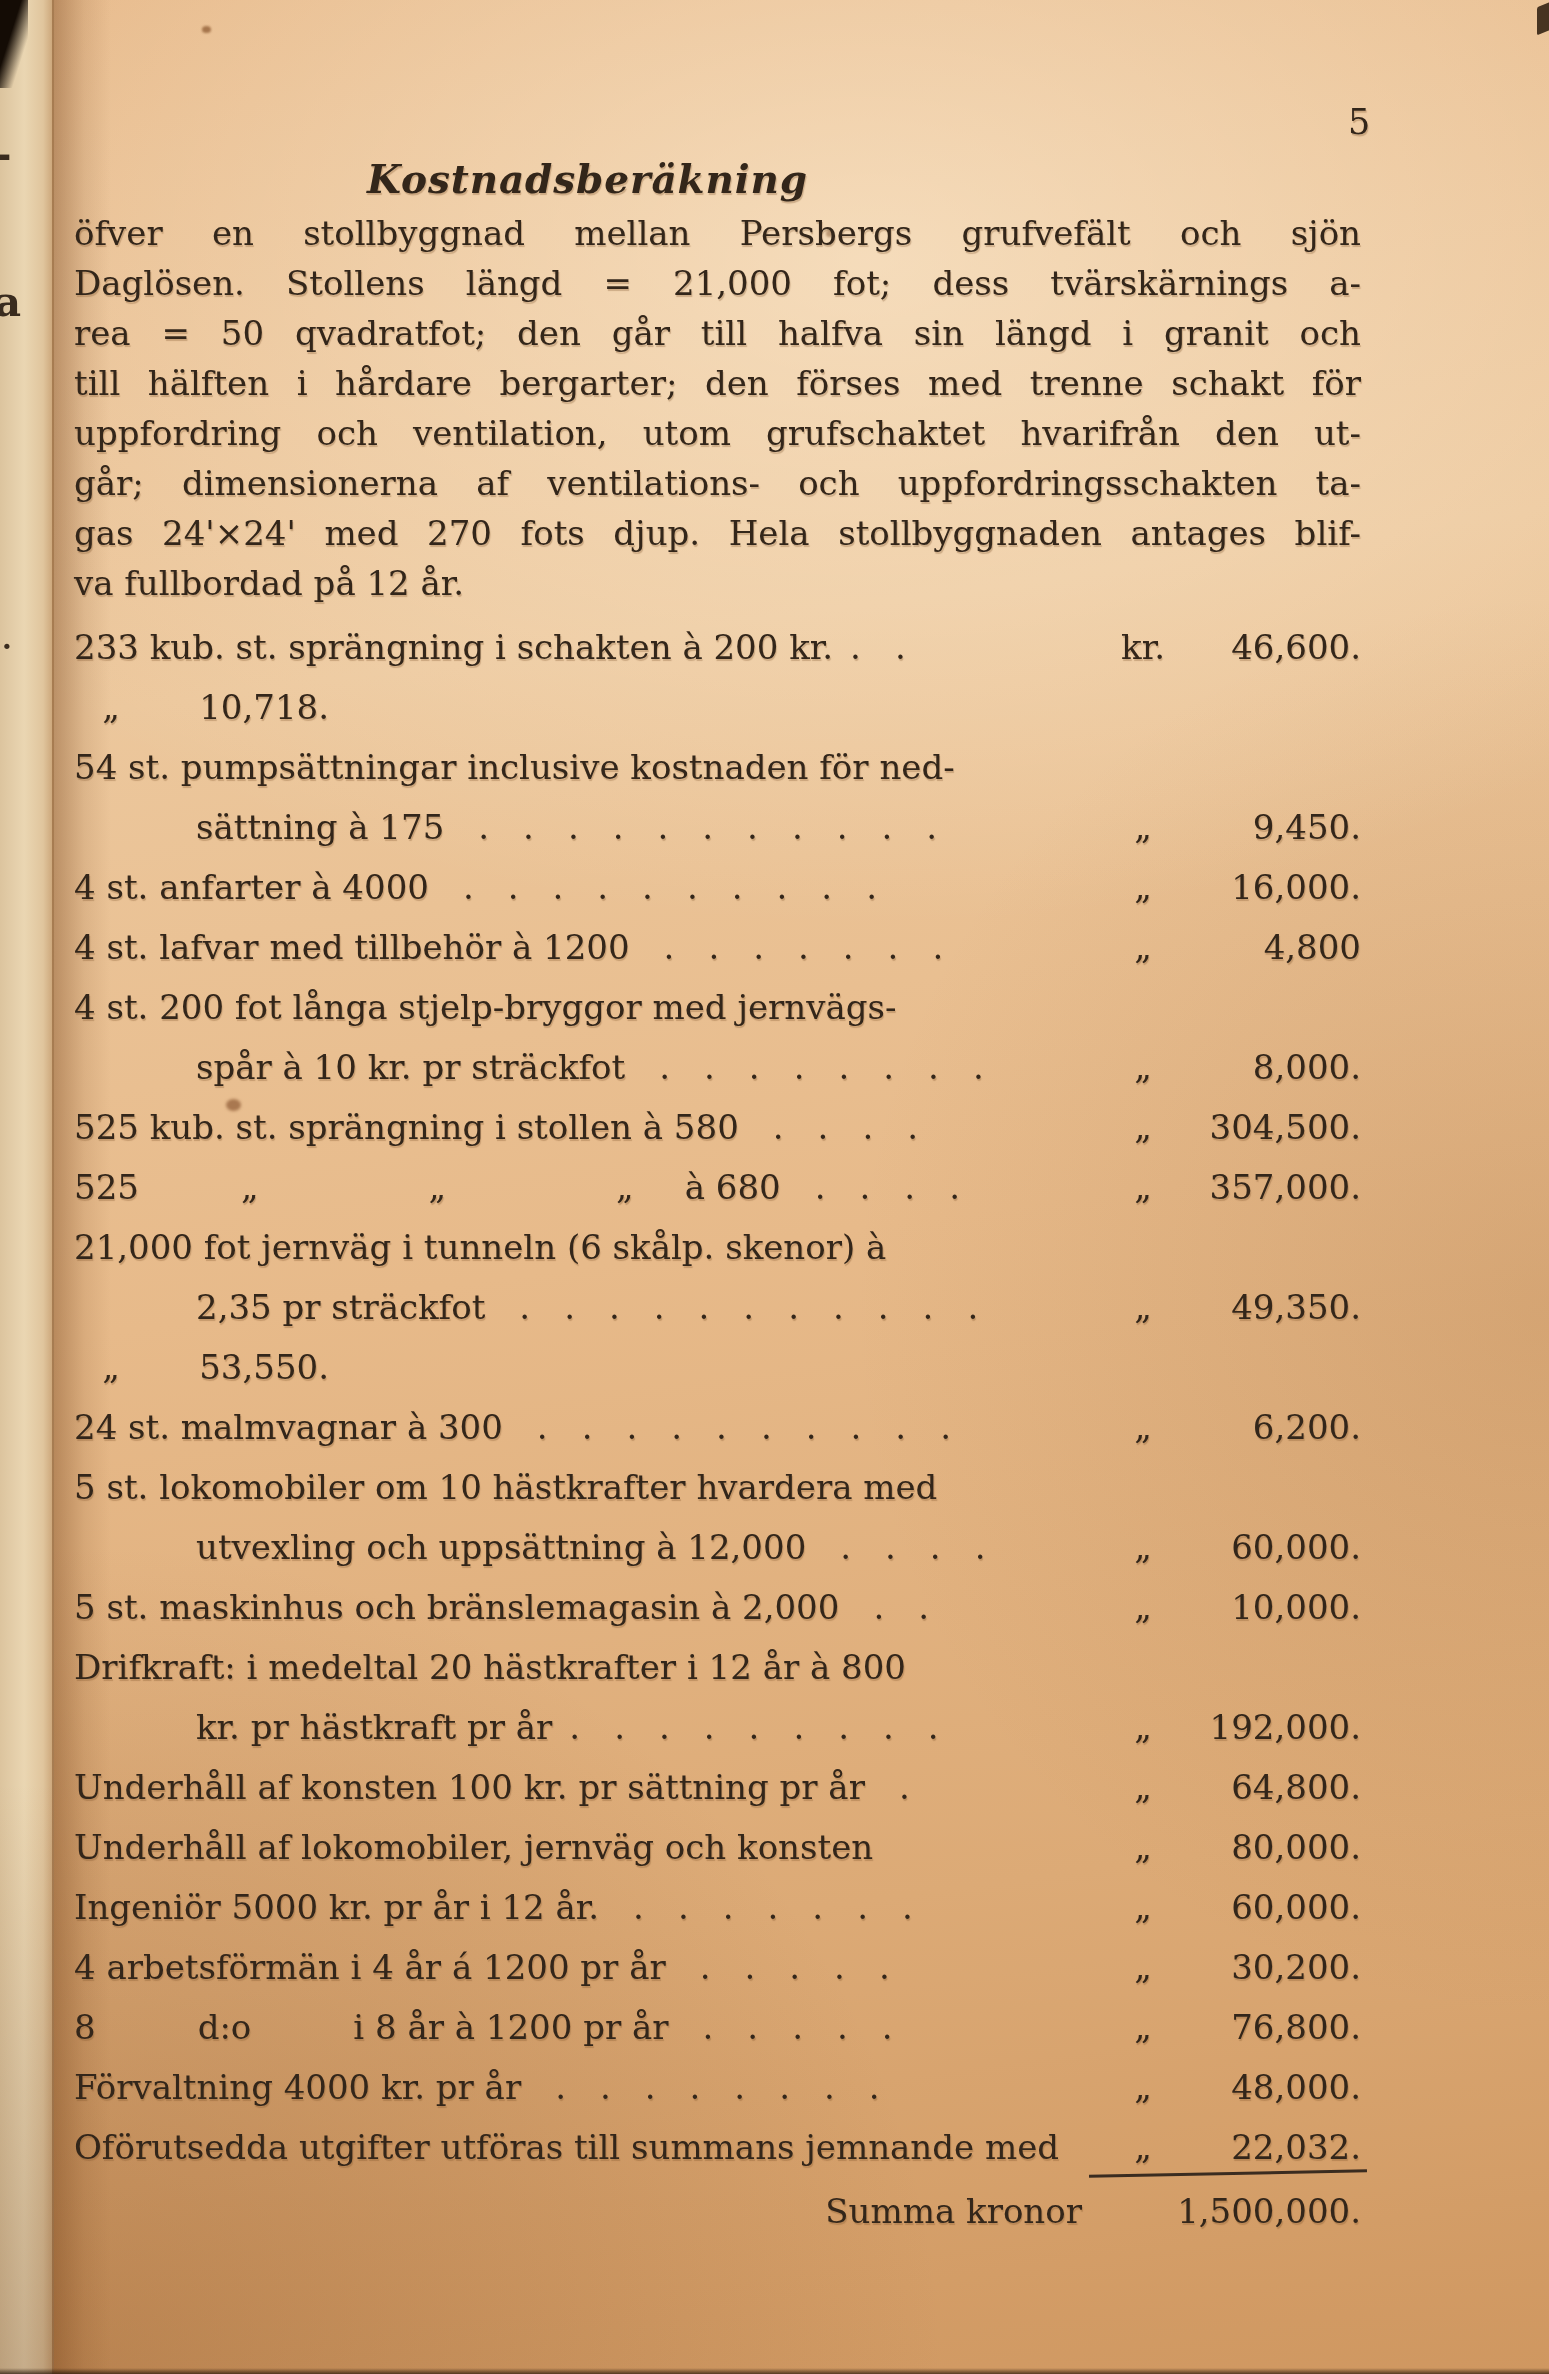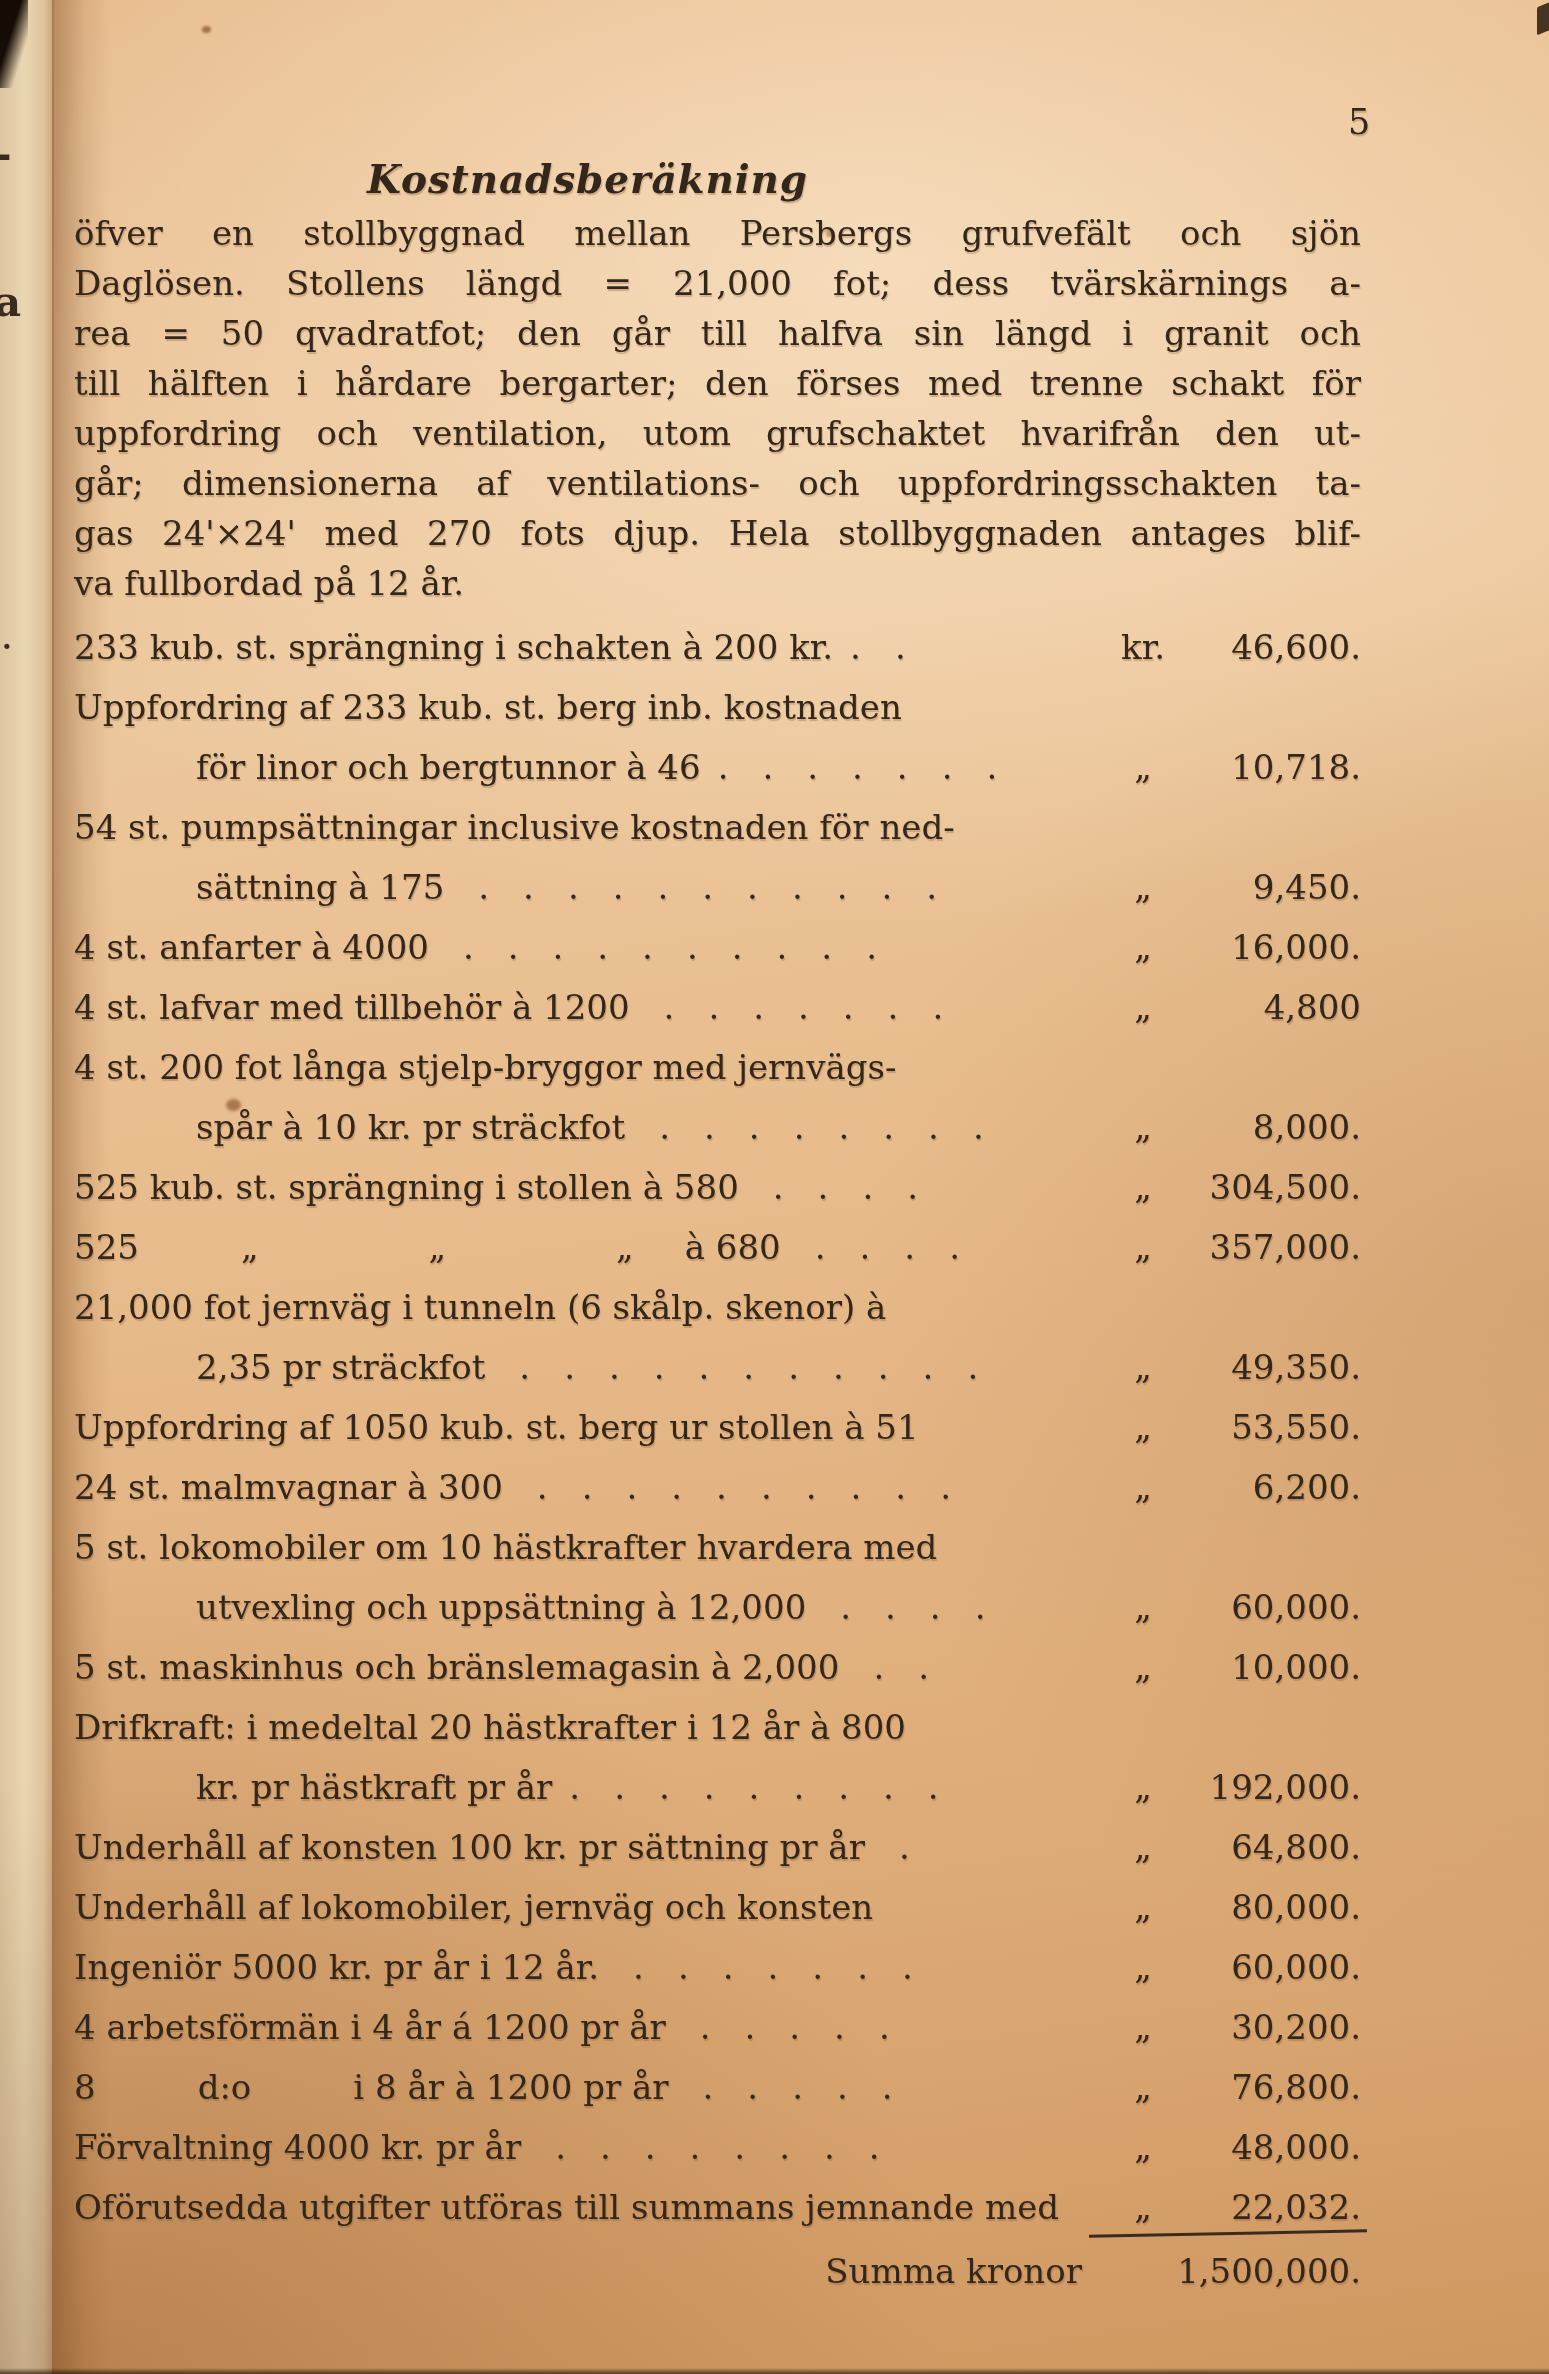--- a/index.html
+++ b/index.html
@@ -113,24 +113,20 @@
 
     <div class="items" id="items">
         <div class="row">
           <div class="desc">
             <div>233 kub. st. sprängning i schakten à 200 kr. .  .</div>
           </div>
           <div class="mark">kr.</div>
           <div class="amt">46,600.</div>
         </div>
         <div class="row">
-          <div class="desc">
-            <div>Uppfordring af 233 kub. st. berg inb. kostnaden</div>
-            <div class="cont">för linor och bergtunnor à 46 .  .  .  .  .  .  .</div>
-          </div>
           <div class="mark">„</div>
           <div class="amt">10,718.</div>
         </div>
         <div class="row">
           <div class="desc">
             <div>54 st. pumpsättningar inclusive kostnaden för ned-</div>
             <div class="cont">sättning à 175  .  .  .  .  .  .  .  .  .  .  .</div>
           </div>
           <div class="mark">„</div>
           <div class="amt">9,450.</div>
@@ -173,23 +169,20 @@
         </div>
         <div class="row">
           <div class="desc">
             <div>21,000 fot jernväg i tunneln (6 skålp. skenor) à</div>
             <div class="cont">2,35 pr sträckfot  .  .  .  .  .  .  .  .  .  .  .</div>
           </div>
           <div class="mark">„</div>
           <div class="amt">49,350.</div>
         </div>
         <div class="row">
-          <div class="desc">
-            <div>Uppfordring af 1050 kub. st. berg ur stollen à 51</div>
-          </div>
           <div class="mark">„</div>
           <div class="amt">53,550.</div>
         </div>
         <div class="row">
           <div class="desc">
             <div>24 st. malmvagnar à 300  .  .  .  .  .  .  .  .  .  .</div>
           </div>
           <div class="mark">„</div>
           <div class="amt">6,200.</div>
         </div>

